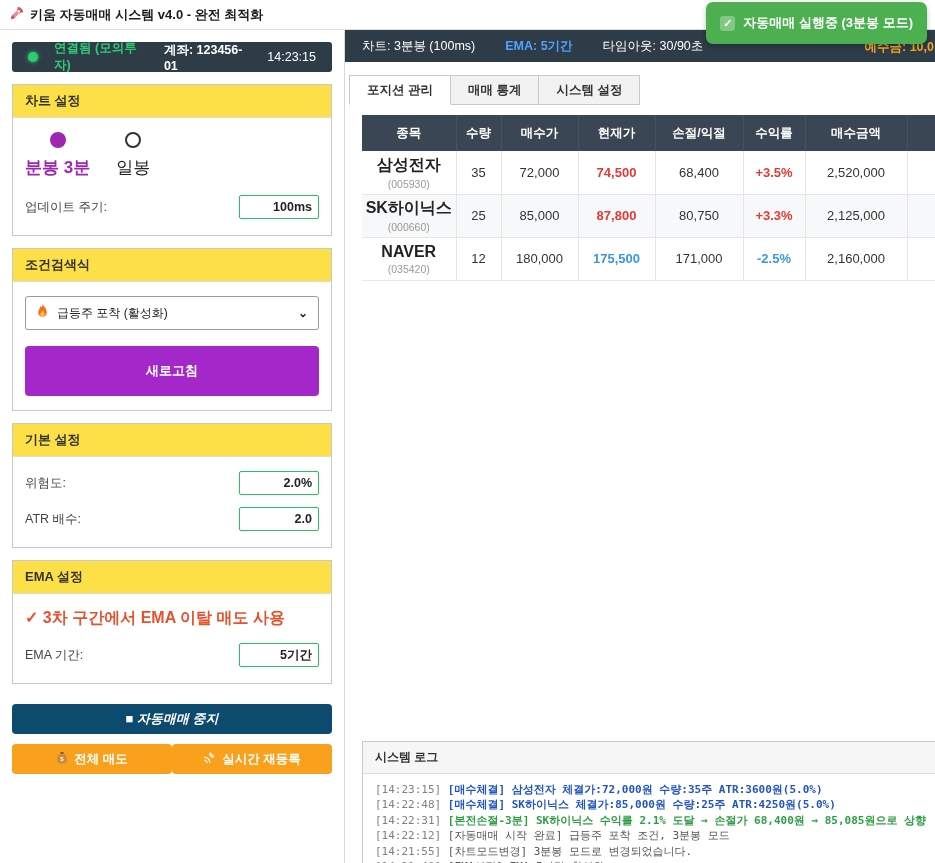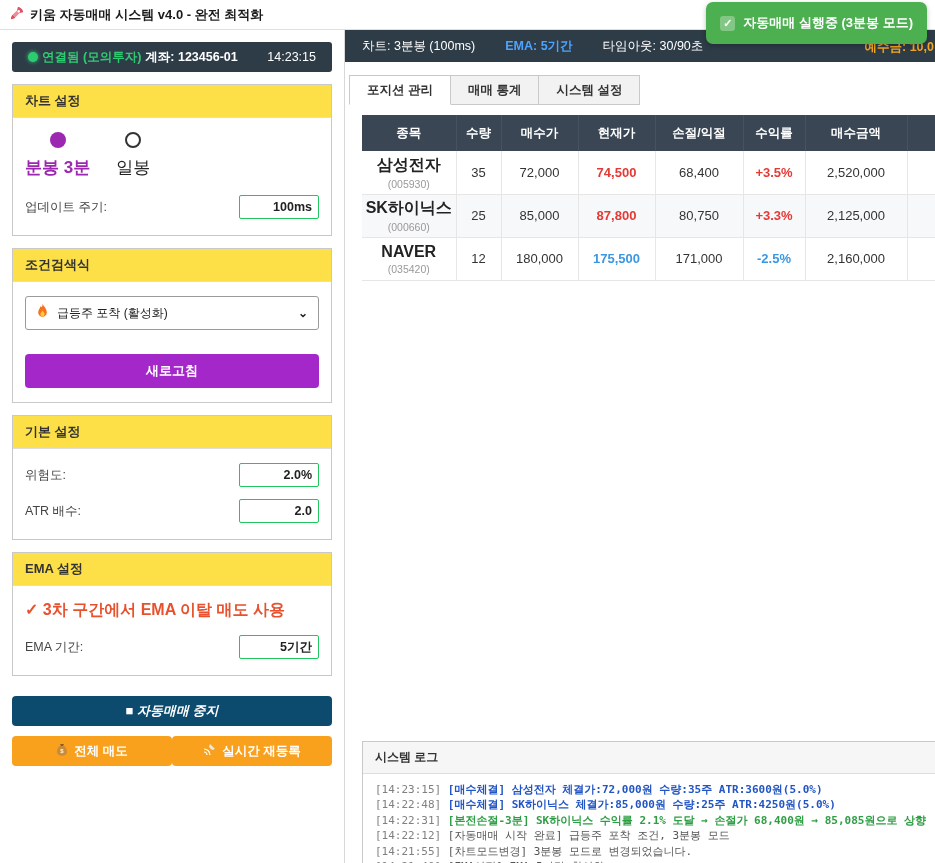--- a/index.html
+++ b/index.html
@@ -19,21 +19,21 @@
   
   .badge { position:absolute; top:2px; right:8px; z-index:20; height:42px; min-width:218px;
     background:#4caf50; border-radius:7px; display:flex; align-items:center; justify-content:center;
     gap:8px; color:#fff; font-weight:bold; font-size:13px; padding:0 14px;
     box-shadow:0 2px 5px rgba(0,0,0,.25); }
   .badge .chk { width:15px; height:15px; background:rgba(255,255,255,.3); border-radius:3px;
     display:flex; align-items:center; justify-content:center; font-size:11px; color:#fff; }
 
   
   .connbar { margin:12px; height:30px; background:#2e3c48; border-radius:3px; display:flex;
-    align-items:center; padding:0 16px; gap:4px; }
+    align-items:center; padding:0 16px; gap:16px; }
   .conn-dot { width:10px; height:10px; border-radius:50%; background:#2ecc71;
     box-shadow:0 0 4px #2ecc71; flex:none; }
   .conn-status { color:#2ecc71; font-weight:bold; font-size:12.5px; }
   .conn-account { color:#fff; font-weight:bold; font-size:12.5px; }
   .conn-time { color:#fff; font-size:12.5px; margin-left:auto; }
 
   
   .box { margin:0 12px 12px 12px; border:1px solid #c9c9c9; background:#fff; }
   .box-head { background:#fde047; border-bottom:1px solid #ddd; padding:7px 12px;
     font-weight:bold; font-size:13px; color:#333; }
@@ -54,21 +54,21 @@
     text-align:right; padding:0 6px; font-weight:bold; font-size:12.5px;
     font-family:"Liberation Sans", sans-serif; color:#222; background:#fff; }
 
   .selectbox { height:34px; border:1px solid #9a9a9a; border-radius:3px; display:flex;
     align-items:center; padding:0 10px; gap:8px; font-size:12px; color:#222; background:#fff;
     cursor:pointer; }
   .selectbox .chev { margin-left:auto; font-weight:bold; }
 
   .btn { border:none; border-radius:4px; color:#fff; font-weight:bold; cursor:pointer;
     font-family:"Liberation Sans", sans-serif; display:flex; align-items:center; justify-content:center; gap:6px; }
-  .btn-refresh { width:100%; height:34px; background:#a427c9; font-size:13px; margin-top:24px; }
+  .btn-refresh { width:100%; height:50px; background:#a427c9; font-size:13px; margin-top:16px; }
   .btn-stop { width:calc(100% - 24px); margin:20px 12px 10px 12px; height:30px;
     background:#0c4a6e; font-size:13px;font-style:italic; }
   .btn-duo-row { display:flex; gap:0; margin:0 12px; }
   .btn-duo { flex:1; height:30px; background:#f9a01d; font-size:12.5px; }
 
   .ema-note { color:#e8512d; font-weight:bold; font-size:16px; margin-bottom:14px; white-space:nowrap; }
 
   
   .infobar { height:32px; background:#2e3c48; display:flex; align-items:center; gap:30px;
     padding-left:17px; position:relative; color:#fff; font-size:12.5px; }

